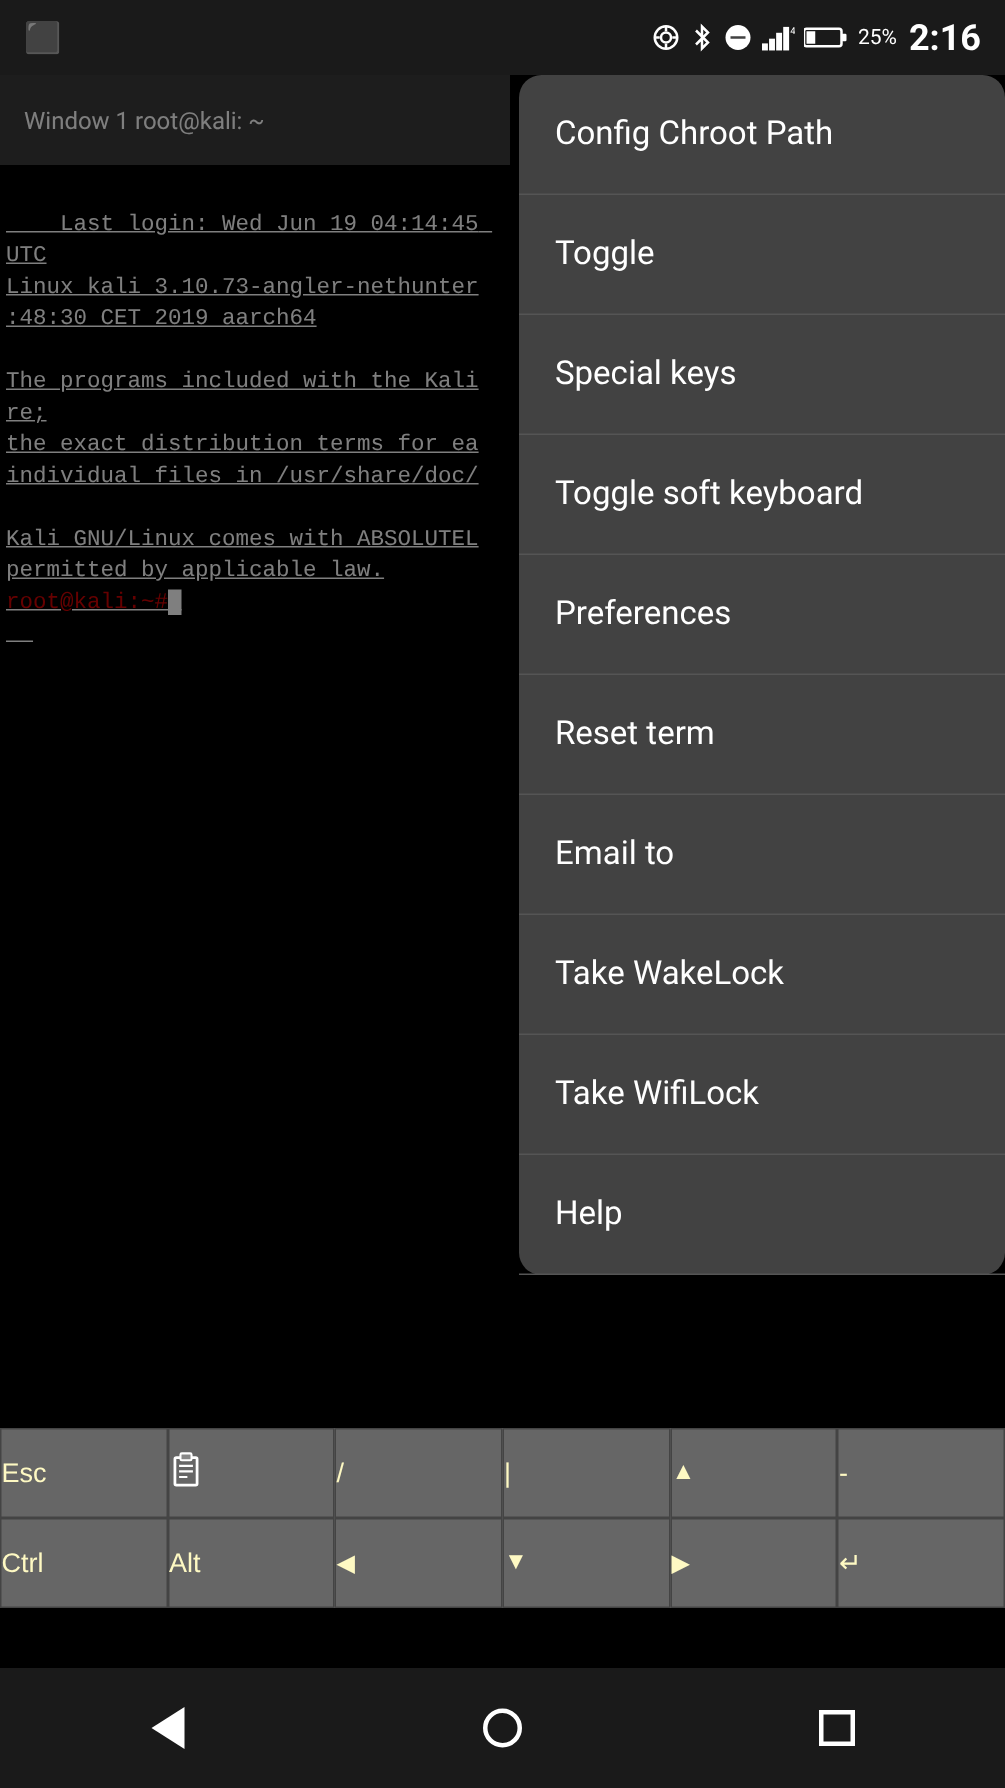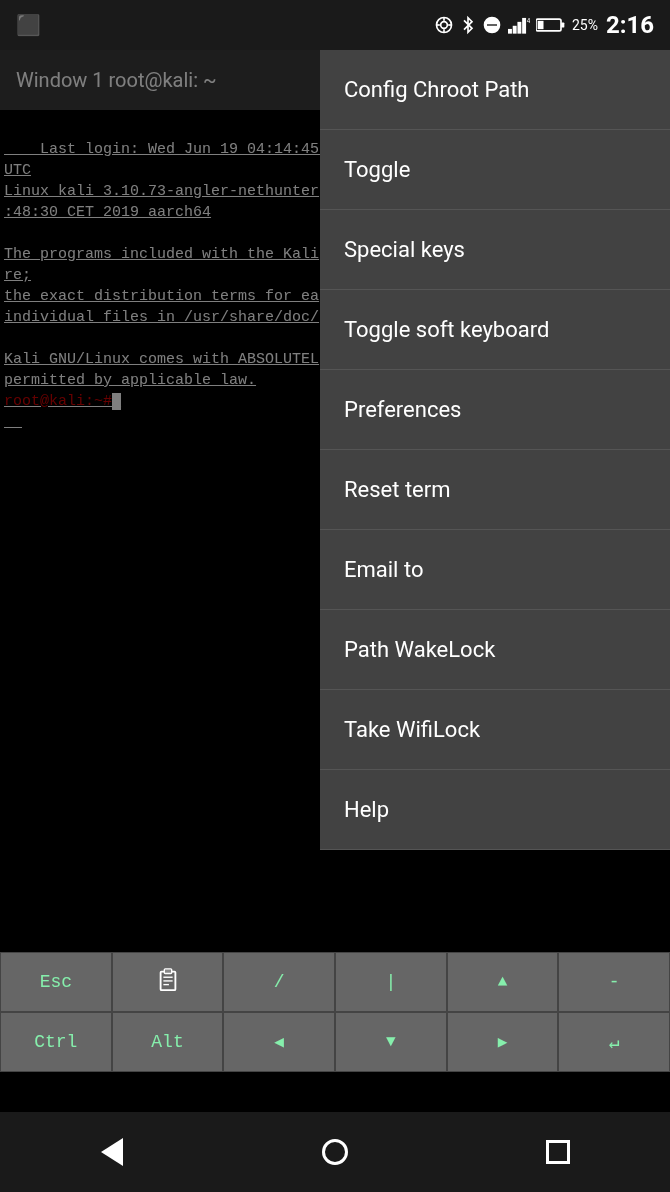--- a/index.html
+++ b/index.html
@@ -62,47 +62,48 @@
     .title-bar {
       width: 340px;
       height: 60px;
       background: #3a3a3a;
       display: flex;
       align-items: center;
       padding: 0 16px;
     }
     .title-text {
       color: #fff;
-      font-size: 20px;
+      font-size: 16px;
       font-weight: 400;
     }
 
     
     .terminal-content {
       padding: 8px 4px;
       color: #fff;
       font-family: 'Courier New', monospace;
       font-size: 15px;
       line-height: 1.4;
       white-space: pre-wrap;
       word-break: break-all;
       text-decoration: underline;
     }
     .terminal-prompt {
       color: #cc0000;
     }
 
     
     .dropdown-menu {
-      width: 350px;
+      width: 324px;
       background: #424242;
       position: absolute;
       top: 50px;
       right: 0;
       z-index: 200;
+      border-radius: 15px;
     }
     .menu-item {
       height: 80px;
       display: flex;
       align-items: center;
       padding: 0 24px;
       border-bottom: 1px solid #555;
       cursor: pointer;
     }
     .menu-item-label {
@@ -135,27 +136,27 @@
       z-index: 50;
     }
     .key-row {
       display: flex;
       flex: 1;
     }
     .key-btn {
       flex: 1;
       background: #666;
       border: 1px solid #444;
-      color: #86efac;
+      color: #fef9c3;
       font-size: 18px;
       display: flex;
       align-items: center;
-      justify-content: center;
+      justify-content: flex-start;
       cursor: pointer;
-      font-family: Liberation Mono, monospace;
+      font-family: Liberation Sans, sans-serif;
     }
     .key-arrow {
       font-size: 16px;
     }
 
     
     .nav-bar {
       position: absolute;
       bottom: 0;
       left: 0;
@@ -285,21 +286,21 @@
   <div class="menu-item">
     <span class="menu-item-label">Preferences</span>
   </div>
   <div class="menu-item">
     <span class="menu-item-label">Reset term</span>
   </div>
   <div class="menu-item">
     <span class="menu-item-label">Email to</span>
   </div>
   <div class="menu-item">
-    <span class="menu-item-label">Path WakeLock</span>
+    <span class="menu-item-label">Take WakeLock</span>
   </div>
   <div class="menu-item">
     <span class="menu-item-label">Take WifiLock</span>
   </div>
   <div class="menu-item">
     <span class="menu-item-label">Help</span>
   </div>
 </div>
 
 <div class="special-keyboard">

